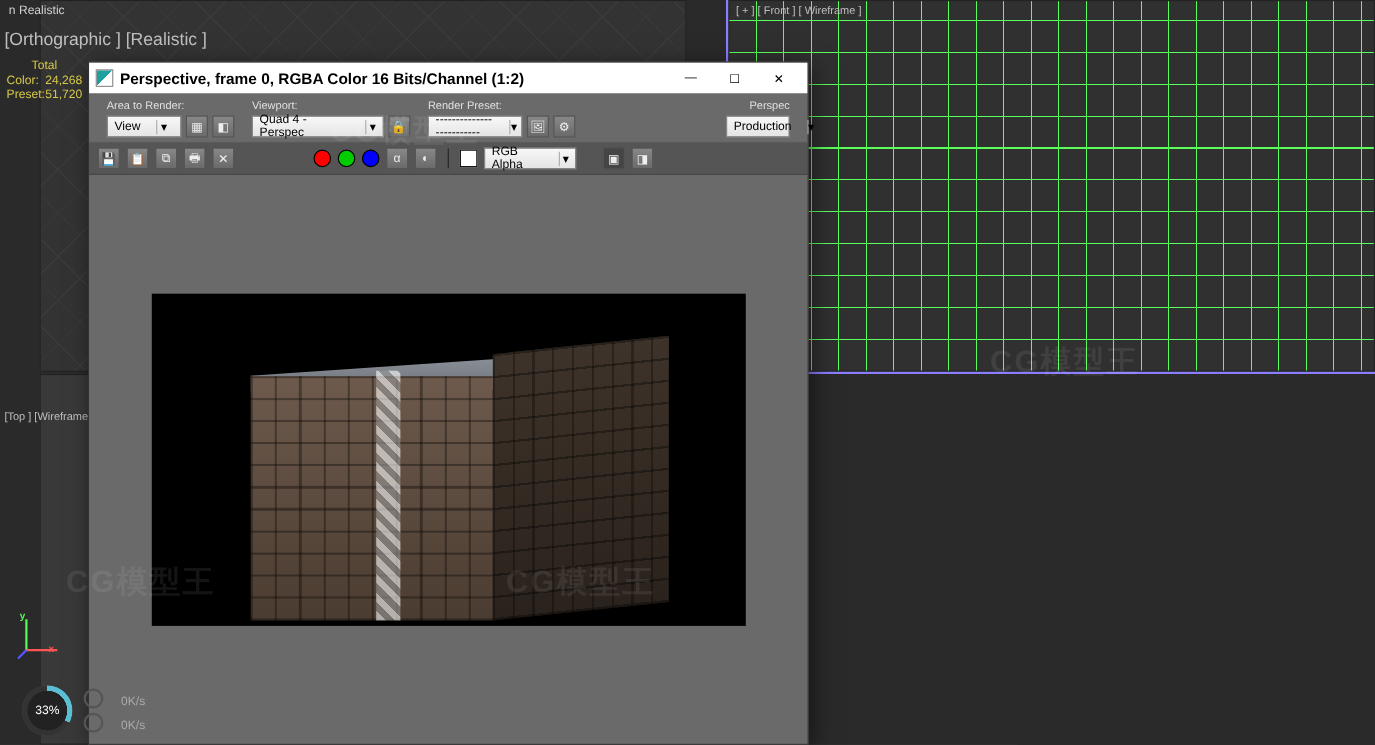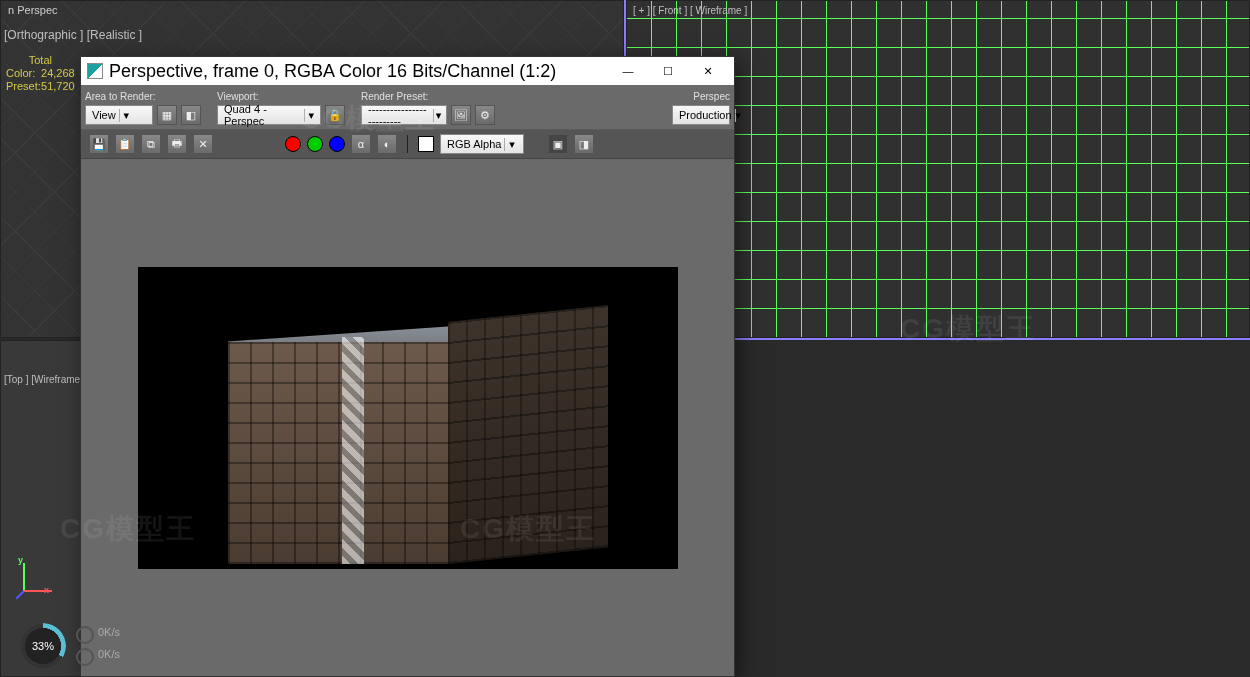--- a/index.html
+++ b/index.html
@@ -1,20 +1,20 @@
 <!DOCTYPE html>
 <html><head>
 <meta charset="utf-8">
 <style>
 * { margin: 0; padding: 0; box-sizing: border-box; font-family: "Segoe UI", Tahoma, sans-serif; font-size: 11px; }
 body { width: 1250px; height: 677px; background: #393939; color: #c8c8c8; overflow: hidden; position: relative; }
 
 
 .app-bg { position: absolute; inset: 0; display: grid; grid-template-columns: 1fr 1fr; grid-template-rows: 1fr 1fr; gap: 2px; background: #2a2a2a; }
-.viewport { background: #3d3d3d; position: relative; overflow: hidden; border: 1px solid #222; }
+.viewport { background: #3d3d3d; position: relative; overflow: hidden; border: 1px solid #222; margin-left: 36px; }
 .viewport-label { position: absolute; top: 4px; left: 6px; color: #bfbfbf; font-size: 10px; z-index: 5; }
 .vp-top-right { background:
   repeating-linear-gradient(0deg, transparent 0 28px, #5aff5a 28px 29px),
   repeating-linear-gradient(90deg, transparent 0 24px, #5aff5a 24px 25px),
   #303030;
   outline: 2px solid #8a7dff;
 }
 .vp-bottom-right-outer { position: relative; }
 .vp-bottom-right { position: absolute; inset: 20px; border: 2px solid #35c3b5; }
 .vp-bottom-right-inner { position: absolute; inset: 12px 0 0 40px; border: 2px solid #35c3b5; }
@@ -24,55 +24,55 @@
   clip-path: polygon(0% 30%, 35% 8%, 100% 18%, 100% 100%, 0% 100%);
 }
 .vp-top-left { background:
   repeating-linear-gradient(45deg, #3a3a3a 0 1px, transparent 1px 28px),
   repeating-linear-gradient(-45deg, #3a3a3a 0 1px, transparent 1px 28px),
   #333; }
 .vp-bottom-left { background: #393939; }
 
 
 .ribbon-frag { position: absolute; top: 0; left: 0; color: #d0d0d0; padding: 4px 8px; font-size: 11px; }
-.ortho-label { position: absolute; top: 28px; left: 4px; color: #bfbfbf; font-size: 12px; }
+.ortho-label { position: absolute; top: 28px; left: 4px; color: #bfbfbf; font-size: 16px; }
 .top-viewport-label { position: absolute; top: 374px; left: 4px; color: #bfbfbf; font-size: 10px; }
 
 
 .stats { position: absolute; top: 54px; left: 6px; color: #d6c84a; font-size: 10px; line-height: 13px; z-index: 3; }
 .stats .hdr { text-align: center; }
 .stats .row span:first-child { display: inline-block; width: 32px; }
 
 
 .perf { position: absolute; left: 20px; bottom: 8px; display: flex; align-items: center; gap: 10px; z-index: 3; }
 .perf-circle { width: 46px; height: 46px; border-radius: 50%; background: radial-gradient(circle at 50% 50%, #222 60%, #444 62%, #555 100%); display: flex; align-items: center; justify-content: center; color: #fff; font-size: 13px; position: relative; }
 .perf-circle::before { content: ""; position: absolute; inset: 0; border-radius: 50%; background: conic-gradient(#5bbfd4 0 33%, #333 33% 100%); mask: radial-gradient(circle, transparent 55%, #000 56%); }
 .perf-right { display: flex; flex-direction: column; gap: 4px; color: #aaa; }
-.perf-right .line { display: flex; align-items: flex-start; gap: 4px; }
+.perf-right .line { display: flex; align-items: flex-end; gap: 16px; }
 .mini-gauge { width: 18px; height: 18px; border-radius: 50%; border: 2px solid #555; display: inline-block; }
 
 
 .gizmo { position: absolute; left: 16px; bottom: 78px; width: 40px; height: 40px; z-index: 3; }
 .gizmo .axis { position: absolute; font-size: 9px; font-weight: bold; }
 .gizmo .y { color: #5f5; left: 2px; top: -4px; }
 .gizmo .x { color: #f55; left: 28px; top: 26px; }
 .gizmo svg { position: absolute; inset: 0; }
 
 
 .render-window { position: absolute; left: 80px; top: 56px; width: 655px; height: 621px; background: #6a6a6a; border: 1px solid #333; box-shadow: 4px 4px 20px rgba(0,0,0,.5); display: flex; flex-direction: column; }
 .titlebar { height: 28px; background: #fff; display: flex; align-items: center; padding: 0 6px; color: #000; }
 .titlebar .ico { width: 16px; height: 16px; background: linear-gradient(135deg,#1fa0a0 0 50%,#fff 50%); border: 1px solid #888; margin-right: 6px; }
-.titlebar .title { flex: 1; font-size: 18px; }
+.titlebar .title { flex: 1; font-size: 14px; font-weight: bold; }
 .titlebar .winbtn { width: 40px; height: 28px; display: flex; align-items: center; justify-content: center; color: #000; cursor: pointer; }
 
-.render-toolbar1 { background: #6a6a6a; padding: 6px 4px 4px; display: flex; gap: 16px; align-items: flex-end; border-bottom: 1px solid #5a5a5a; }
+.render-toolbar1 { background: #6a6a6a; padding: 6px 16px 4px; display: flex; gap: 16px; align-items: flex-end; border-bottom: 1px solid #5a5a5a; }
 .grp { display: flex; flex-direction: column; gap: 3px; }
 .grp-label { color: #e0e0e0; font-size: 10px; }
 .grp-row { display: flex; align-items: center; gap: 4px; }
-.dropdown { height: 20px; background: linear-gradient(#f8f8f8,#e4e4e4); border: 1px solid #888; color: #000; display: inline-flex; align-items: center; padding: 0 3px; font-size: 11px; cursor: pointer; }
+.dropdown { height: 20px; background: linear-gradient(#f8f8f8,#e4e4e4); border: 1px solid #888; color: #000; display: inline-flex; align-items: center; padding: 0 3px; font-size: 11px; cursor: pointer; gap: 11px; }
 .dropdown .dd-txt { padding: 0 3px; }
 .dropdown .dd-arrow { width: 14px; text-align: center; border-left: 1px solid #aaa; }
 .iconbtn { width: 20px; height: 20px; background: linear-gradient(#888,#6a6a6a); border: 1px solid #555; display: inline-flex; align-items: center; justify-content: center; color: #eee; cursor: pointer; }
 .iconbtn.active { background: #454545; }
 
 .render-toolbar2 { background: #555; padding: 4px 8px; display: flex; gap: 6px; align-items: center; border-bottom: 1px solid #444; }
 .color-swatch { width: 16px; height: 16px; border: 1px solid #000; border-radius: 50%; cursor: pointer; }
 .cs-red { background: #f00; }
 .cs-green { background: #0c0; }
 .cs-blue { background: #00f; }
@@ -114,21 +114,21 @@
 <body>
 
 <div class="app-bg">
   <div class="viewport vp-top-left"></div>
   <div class="viewport vp-top-right">
     <div class="viewport-label">[ + ] [ Front ] [ Wireframe ]</div>
   </div>
   <div class="viewport vp-bottom-left"></div>
 </div>
 
-<div class="ribbon-frag">n Perspec</div>
+<div class="ribbon-frag">n Realistic</div>
 <div class="ortho-label">[Orthographic ] [Realistic ]</div>
 <div class="top-viewport-label">[Top ] [Wireframe</div>
 
 <div class="stats">
   <div class="hdr">Total</div>
   <div class="row"><span>Color:</span> <span>24,268</span></div>
   <div class="row"><span>Preset:</span> <span>51,720</span></div>
 </div>
 
 <div class="gizmo">
@@ -175,21 +175,21 @@
             <span class="dd-arrow">▾</span>
           </div>
         <div class="iconbtn">▦</div>
         <div class="iconbtn">◧</div>
       </div>
     </div>
 
     <div class="grp">
       <div class="grp-label">Viewport:</div>
       <div class="grp-row">
-        <div class="dropdown" style="width:104px">
+        <div class="dropdown" style="width:120px">
             <span class="dd-txt">Quad 4 - Perspec</span>
             <span class="dd-arrow">▾</span>
           </div>
         <div class="iconbtn">🔒</div>
       </div>
     </div>
 
     <div class="grp">
       <div class="grp-label">Render Preset:</div>
       <div class="grp-row">

